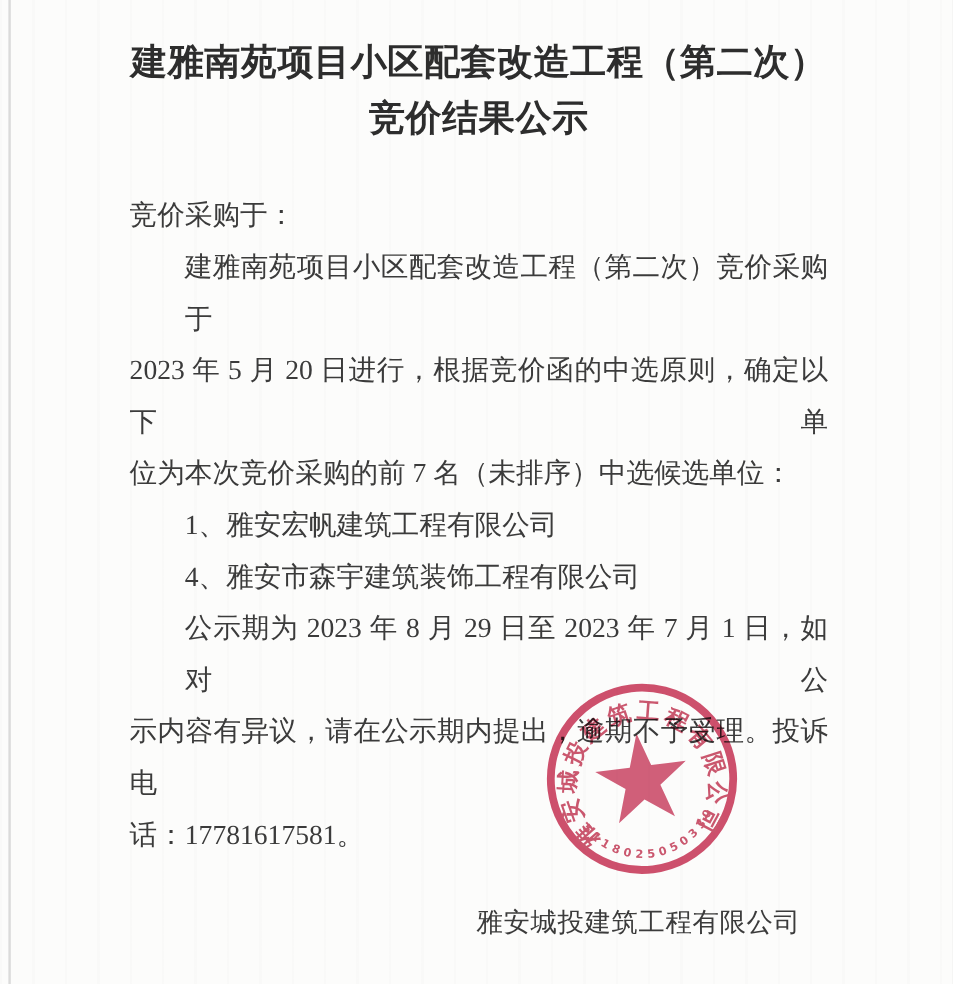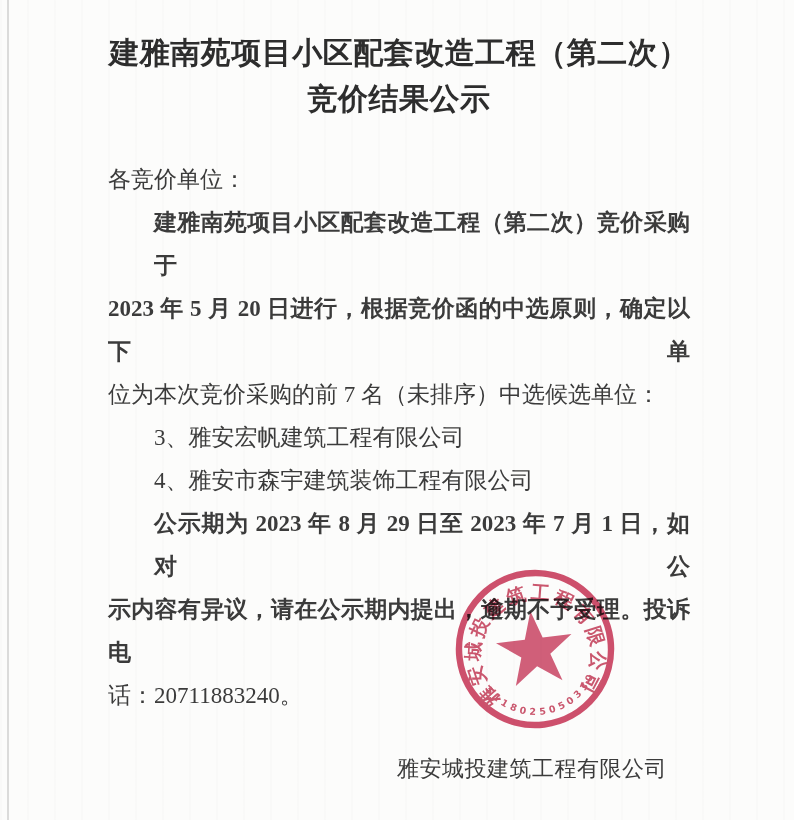--- a/index.html
+++ b/index.html
@@ -45,21 +45,21 @@
 
   .doc-body {
     position: relative;
     margin: 36px 104px 0 108px;
     font-size: 23px;
     line-height: 43px;
     z-index: 1;
   }
   .line { white-space: pre-wrap; }
   .indent { padding-left: 46px; }
-  .just { text-align: justify; text-align-last: justify; font-weight: bold; }
+  .just { text-align: justify; text-align-last: justify; }
 
   .sig-company {
     margin-top: 30px;
     margin-right: 23px;
     text-align: right;
     font-size: 22px;
     line-height: 44px;
     letter-spacing: 0.5px;
     white-space: pre-wrap;
   }
@@ -95,32 +95,32 @@
 <div class="page">
   <div class="scan-texture"></div>
   <div class="scan-edge"></div>
 
   <h1 class="title">
     <span class="tl">建雅南苑项目小区配套改造工程（第二次）</span>
     <span class="tl">竞价结果公示</span>
   </h1>
 
   <div class="doc-body">
-    <div class="line">各竞价单位：</div>
+    <div class="line">竞价采购于：</div>
 
     <div class="line indent just">建雅南苑项目小区配套改造工程（第二次）竞价采购于</div>
     <div class="line just">2023 年 5 月 20 日进行，根据竞价函的中选原则，确定以下单</div>
     <div class="line">位为本次竞价采购的前 7 名（未排序）中选候选单位：</div>
 
-    <div class="line indent">3、雅安宏帆建筑工程有限公司</div>
+    <div class="line indent">1、雅安宏帆建筑工程有限公司</div>
     <div class="line indent">4、雅安市森宇建筑装饰工程有限公司</div>
 
     <div class="line indent just">公示期为 2023 年 8 月 29 日至 2023 年 7 月 1 日，如对公</div>
     <div class="line just">示内容有异议，请在公示期内提出，逾期不予受理。投诉电</div>
-    <div class="line">话：20711883240。</div>
+    <div class="line">话：17781617581。</div>
 
     <div class="sig-company">雅安城投建筑工程有限公司</div>
 
   </div>
 
   <svg id="seal-svg" class="seal" viewBox="0 0 210 210" xmlns="http://www.w3.org/2000/svg">
     <circle id="seal-ring" cx="105" cy="105" r="76" fill="none" stroke-width="6.5" stroke="#cc4261"></circle>
     <polygon id="seal-star" points="105,67 114,94.6 143,94.6 119.6,111.7 128.5,139.4 105,122.3 81.5,139.4 90.4,111.7 67,94.6 96,94.6" fill="#d05270"></polygon>
     <g id="seal-ring-text">
         <text x="59.127485519816446" y="143.12028043565857" transform="rotate(-125 59.127485519816446 143.12028043565857)" class="seal-char" fill="#c94a64">雅</text>

